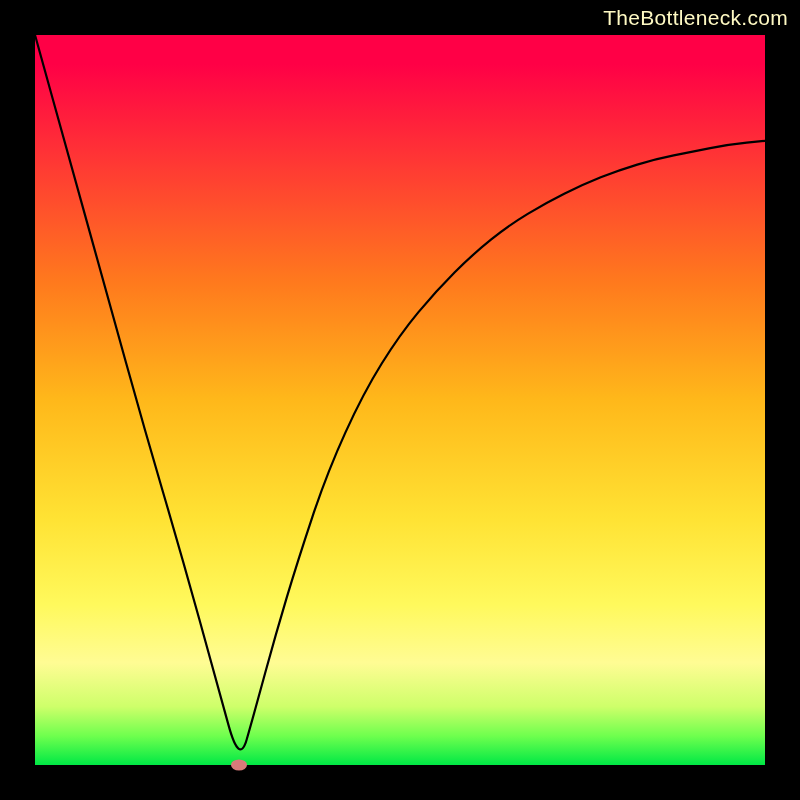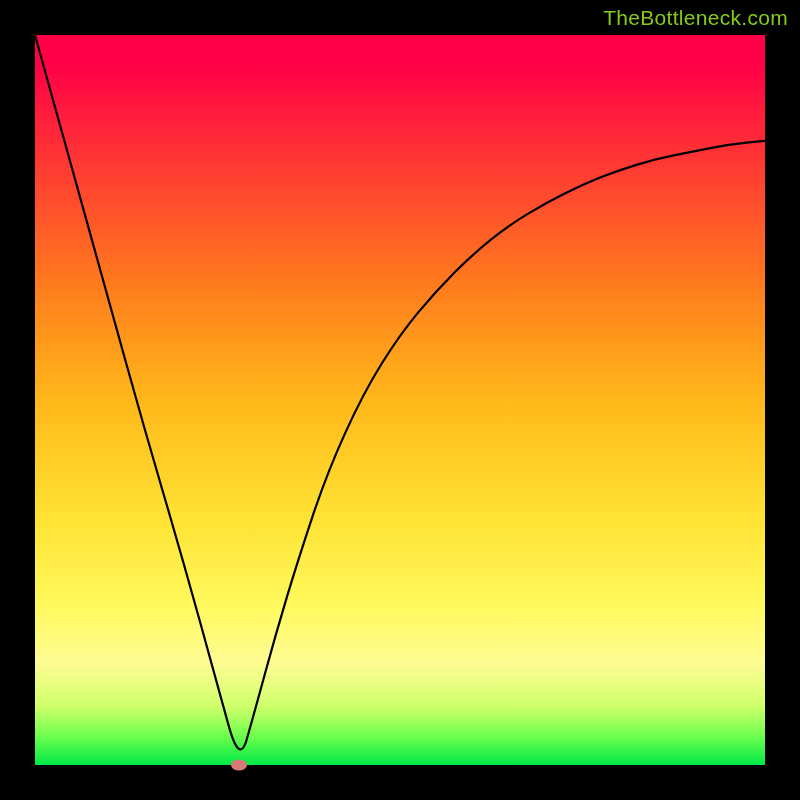--- a/index.html
+++ b/index.html
@@ -38,21 +38,21 @@
       #fffc94 86%,
       #ceff6a 92%,
       #6fff4e 96%,
       #00e845 100%
     );
   }
   .watermark {
     position: absolute;
     top: 6px;
     right: 12px;
-    color: #84cc16;
+    color: #fef9c3;
     font-size: 21px;
     letter-spacing: 0.3px;
     user-select: none;
     font-weight: 500;
   }
   svg.curve {
     position: absolute;
     left: 0;
     top: 0;
     width: 730px;

